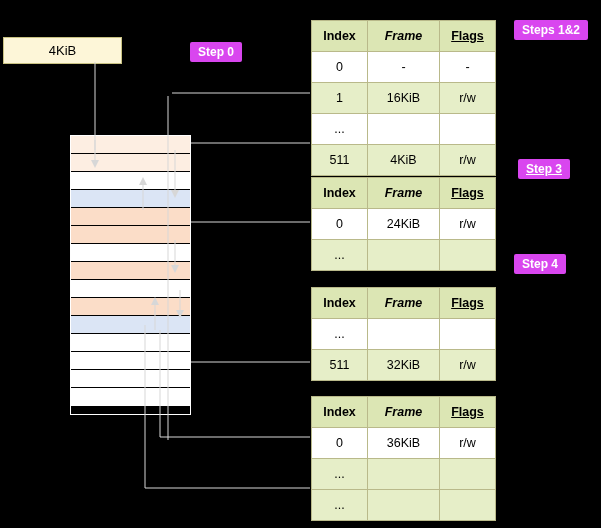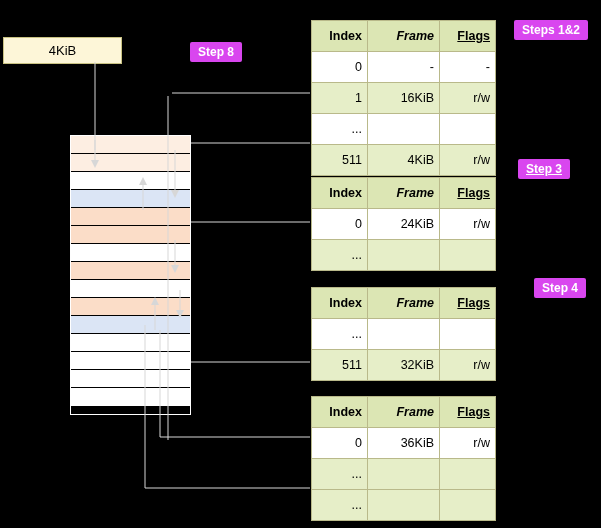--- a/index.html
+++ b/index.html
@@ -59,21 +59,21 @@
   .ptable {
     position: absolute;
     border-collapse: collapse;
     font-size: 12.5px;
     color: #000000;
     background: #ffffff;
   }
   .ptable th, .ptable td {
     border: 1px solid #b9b98a;
     padding: 2px 5px;
-    text-align: right;
+    text-align: center;
     height: 31px;
     box-sizing: border-box;
     font-weight: normal;
     white-space: nowrap;
   }
   .ptable th {
     background: #dce6b4;
     font-weight: bold;
   }
   .ptable td.c0 { width: 56px; }
@@ -146,24 +146,24 @@
     <g fill="#d7d7d7">
       <polygon points="95,168 91,160 99,160"></polygon>
       <polygon points="143,177 139,185 147,185"></polygon>
       <polygon points="175,198 171,190 179,190"></polygon>
       <polygon points="175,273 171,265 179,265"></polygon>
       <polygon points="180,318 176,310 184,310"></polygon>
       <polygon points="155,297 151,305 159,305"></polygon>
     </g>
   </svg>
 
-  <div class="abs step-label" style="left:190px; top:42px;">Step 8</div>
+  <div class="abs step-label" style="left:190px; top:42px;">Step 0</div>
   <div class="abs step-label" style="left:514px; top:20px;">Steps 1&amp;2</div>
   <div class="abs step-label" style="left:518px; top:159px;text-decoration:underline;">Step 3</div>
-  <div class="abs step-label" style="left:514px; top:278px;margin-left:20px;">Step 4</div>
+  <div class="abs step-label" style="left:514px; top:254px;">Step 4</div>
 
   <div id="tables-host">
       <table class="ptable" style="left: 311px; top: 20px;">
         <thead>
           <tr>
             <th class="c0">Index</th>
             <th class="c1">Frame</th>
             <th class="c2">Flags</th>
           </tr>
         </thead>

